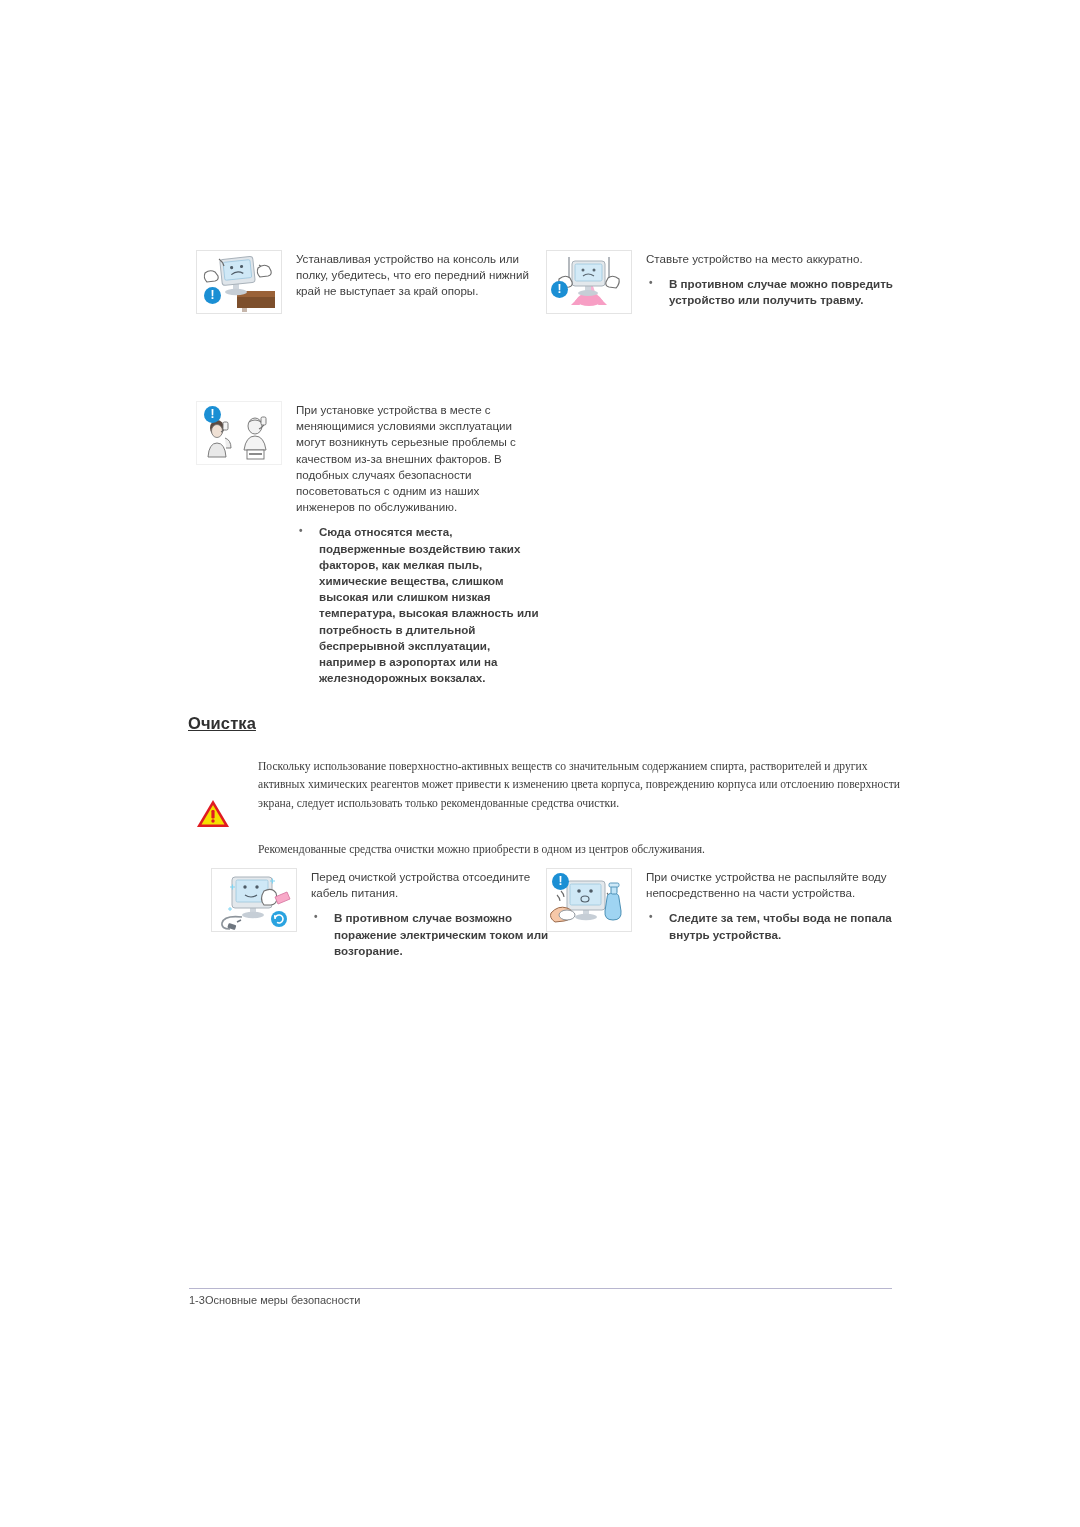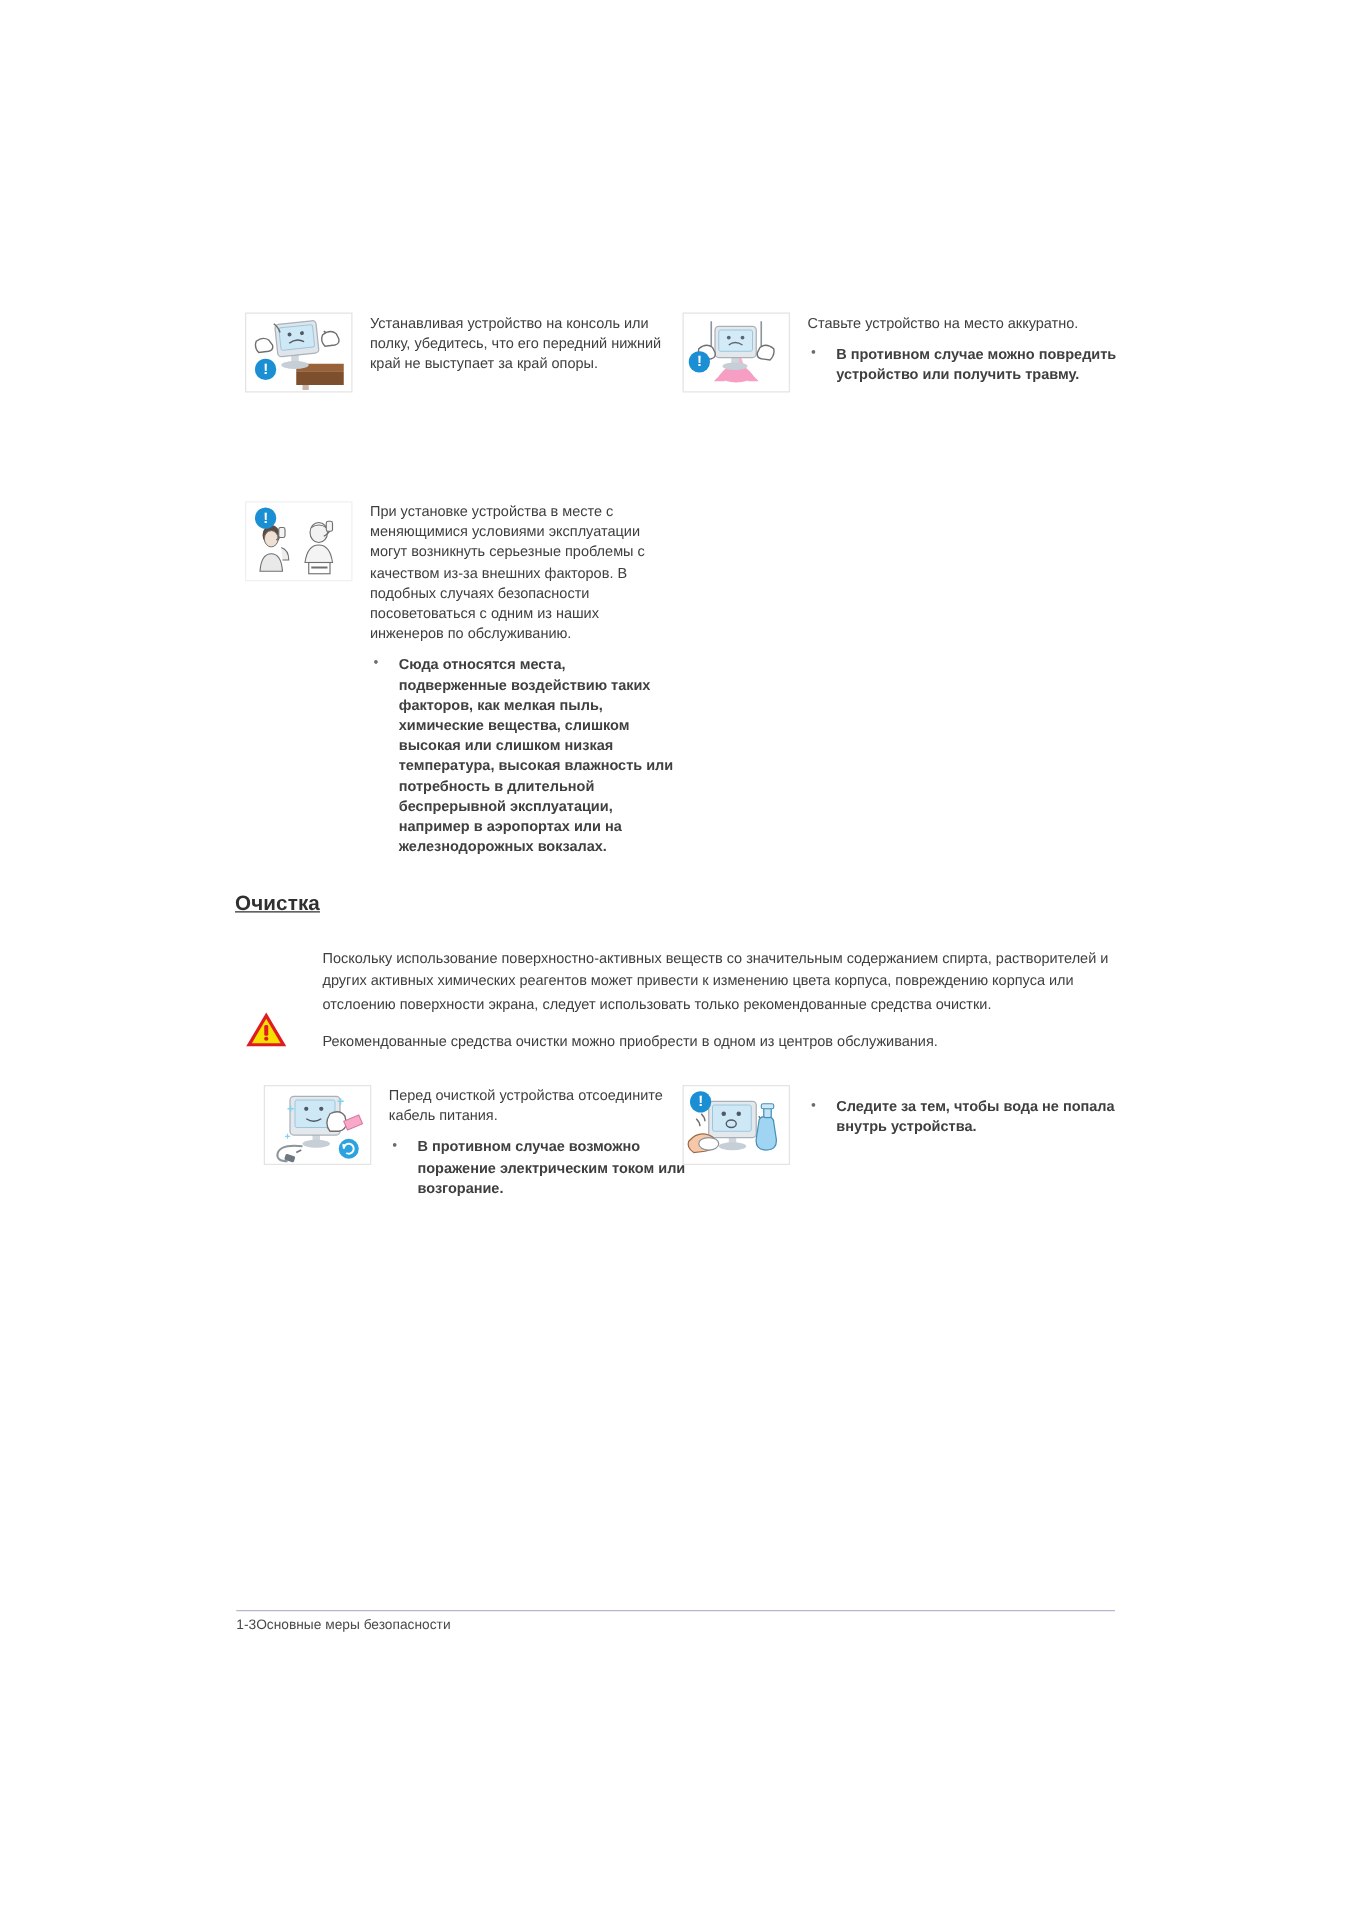--- a/index.html
+++ b/index.html
@@ -88,35 +88,36 @@
     text-decoration: underline;
   }
 
   
   .note {
     position: absolute;
     left: 196px;
     top: 758px;
     width: 706px;
     display: flex;
-    align-items: flex-end;
+    align-items: center;
+    font-family: Liberation Serif, serif;
   }
   .note .warn-icon {
     flex: 0 0 62px;
     width: 62px;
     padding-top: 14px;
   }
   .note .note-body { flex: 1 1 auto; }
   .note p {
     margin: 0;
     font-size: 11.6px;
     line-height: 18.4px;
     color: #3f3f3f;
   }
-  .note p.second { margin-top: 12px; }
+  .note p.second { margin-top: 28px; }
 
   
   .footer-rule {
     position: absolute;
     left: 189px;
     top: 1288px;
     width: 703px;
     height: 1px;
     background: #b8b6cf;
   }
@@ -324,20 +325,21 @@
         <path d="M4 44 q7 -8 16 -5 q6 2 5 7 q-1 5 -8 6 l-9 1 q-6 -4 -4 -9 z" fill="#f6c8a8" stroke="#9b6a4a" stroke-width="1"></path>
         <ellipse cx="20" cy="46" rx="8" ry="5" fill="#ffffff" stroke="#8d949b" stroke-width="1"></ellipse>
 
         <path d="M66 24 q6 0 6 5 l2 13 q1 9 -8 9 q-9 0 -8 -9 l2 -13 q0 -5 6 -5 z" fill="#9fd4f2" stroke="#4a8fb5" stroke-width="1"></path>
         <rect x="64" y="17" width="6" height="8" rx="1.5" fill="#bfe3f7" stroke="#4a8fb5" stroke-width="1"></rect>
         <rect x="62" y="14" width="10" height="4" rx="1.5" fill="#cfe9f8" stroke="#4a8fb5" stroke-width="0.9"></rect>
       </svg>
       <span class="badge-excl" style="left:5px; top:4px;">!</span>
     </div>
     <div class="textcol">
+      <p class="lead">При очистке устройства не распыляйте воду непосредственно на части устройства.</p>
       <ul class="bullets">
         <li>Следите за тем, чтобы вода не попала внутрь устройства.</li>
       </ul>
     </div>
   </div>
 
   <div class="footer-rule"></div>
   <div class="footer">
     <span>1-3</span>
     <span>Основные меры безопасности</span>

